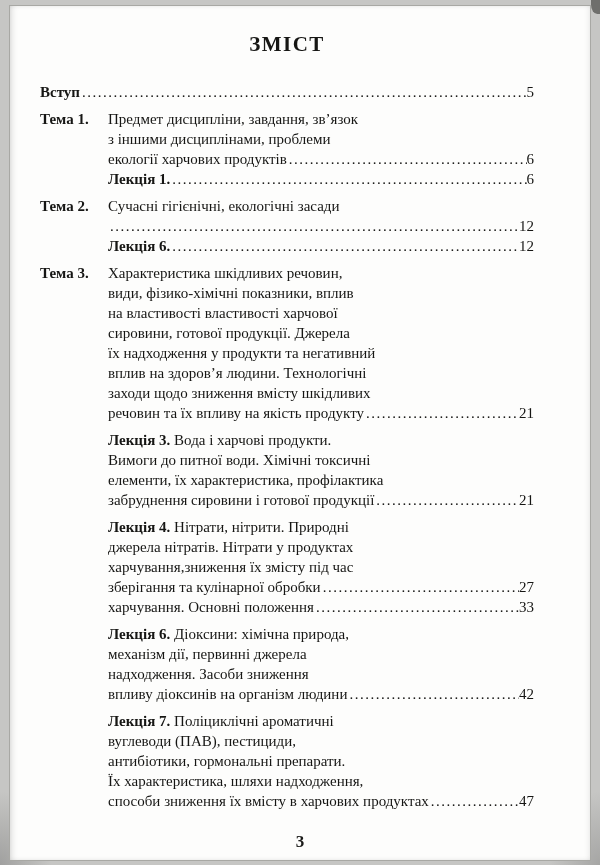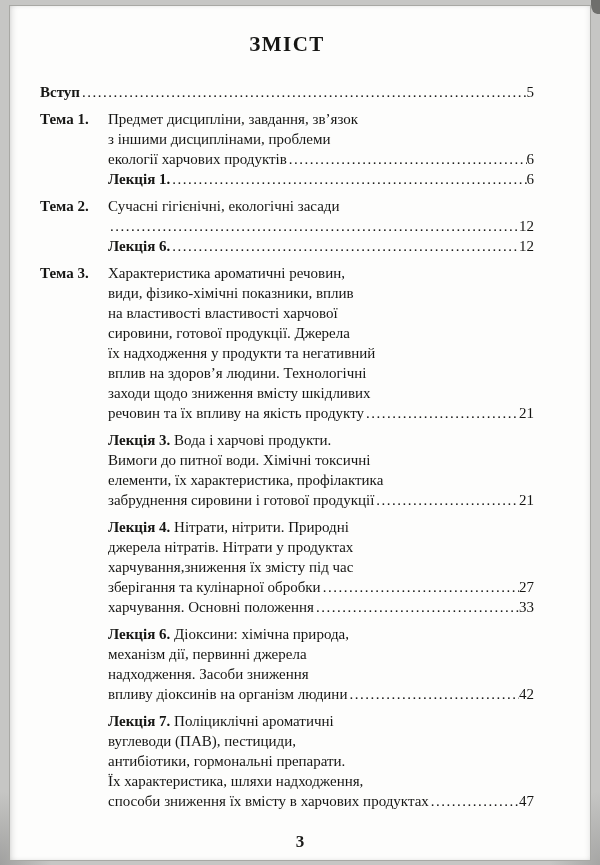--- a/index.html
+++ b/index.html
@@ -120,21 +120,21 @@
             <span class="leader">................................................................................................................................................................</span>
             <span class="pg">12</span>
           </div>
           <div class="line ind">
             <span class="b">Лекція 6.</span>
             <span class="leader">................................................................................................................................................................</span>
             <span class="pg">12</span>
           </div>
           <div class="line hang gap">
             <span class="b">Тема 3.</span>
-            <span class="t">Характеристика ароматичні речовин,</span>
+            <span class="t">Характеристика шкідливих речовин,</span>
           </div>
           <div class="line ind">
             <span class="t">види, фізико-хімічні показники, вплив</span>
           </div>
           <div class="line ind">
             <span class="t">на властивості властивості харчової</span>
           </div>
           <div class="line ind">
             <span class="t">сировини, готової продукції. Джерела</span>
           </div>

